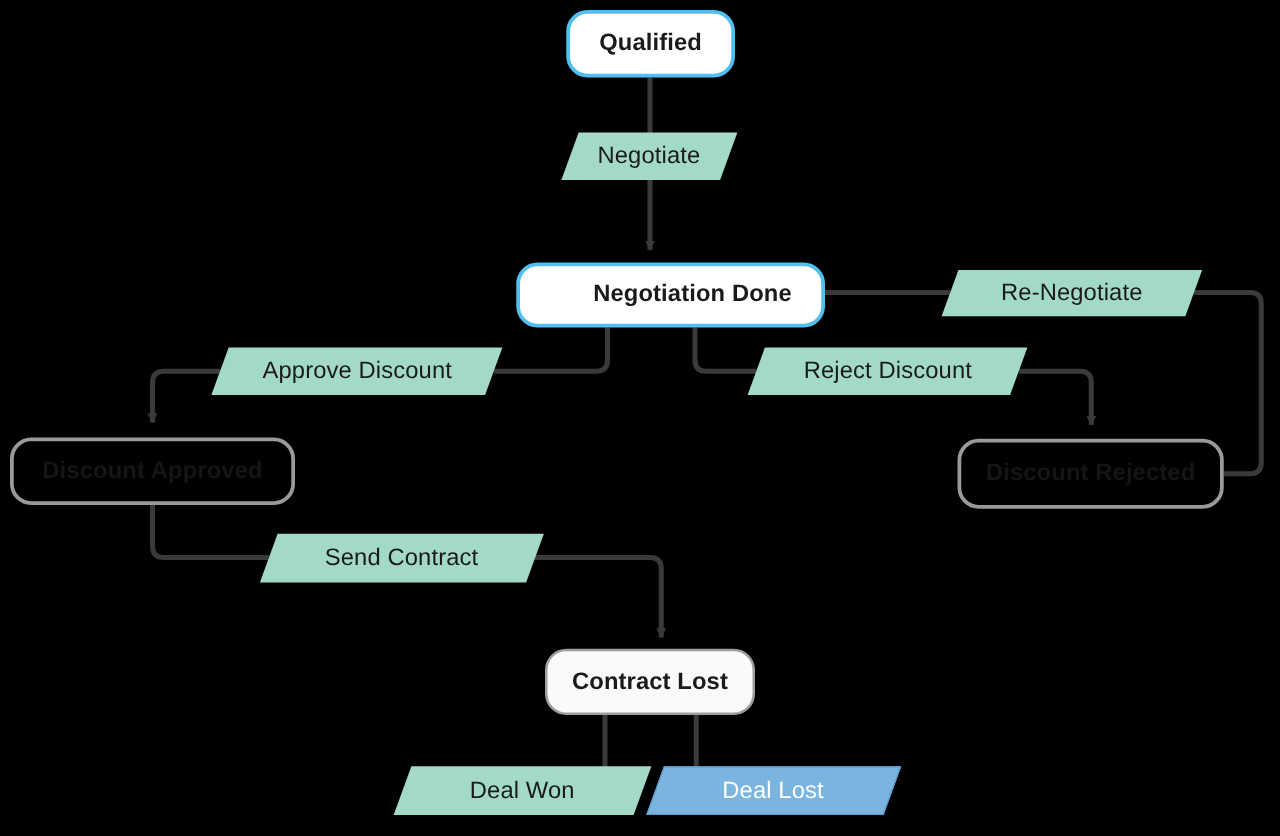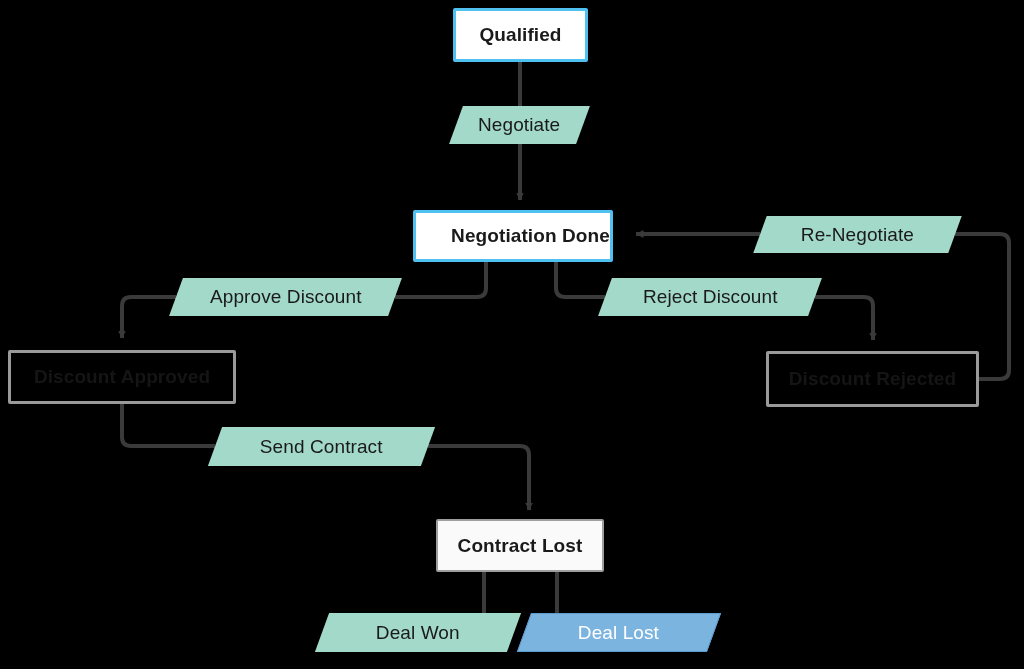--- a/index.html
+++ b/index.html
@@ -18,21 +18,21 @@
   #edge-layer {
     position: absolute;
     left: 0;
     top: 0;
     width: 1024px;
     height: 669px;
   }
   .node {
     position: absolute;
     box-sizing: border-box;
-    border-radius: 2px;
+    border-radius: 17px;
     display: flex;
     align-items: center;
     justify-content: center;
     font-size: 19px;
     font-weight: bold;
     letter-spacing: 0.1px;
     z-index: 3;
   }
   .node-active {
     background: #FFFFFF;
@@ -105,21 +105,21 @@
     <path d="M428,446 L520,446 Q529,446 529,455 L529,510" fill="none" stroke="#3A3A3A" stroke-width="4" marker-end="url(#arrow-dark)"></path>
 
     <path d="M484,572 L484,614" fill="none" stroke="#3A3A3A" stroke-width="4"></path>
     <path d="M557,572 L557,614" fill="none" stroke="#3A3A3A" stroke-width="4"></path>
   </svg>
 
   <div class="node node-active" style="left:453px; top:8px; width:135px; height:54px;">
     <span>Qualified</span>
   </div>
 
-  <div class="node node-active" style="left:413px; top:210px; width:200px; height:52px;padding-left:35px;">
+  <div class="node node-active" style="left:413px; top:210px; width:247px; height:52px;padding-left:35px;">
     <span>Negotiation Done</span>
   </div>
 
   <div class="node node-dim" style="left:8px; top:350px; width:228px; height:54px;">
     <span>Discount Approved</span>
   </div>
 
   <div class="node node-dim" style="left:766px; top:351px; width:213px; height:56px;">
     <span>Discount Rejected</span>
   </div>

